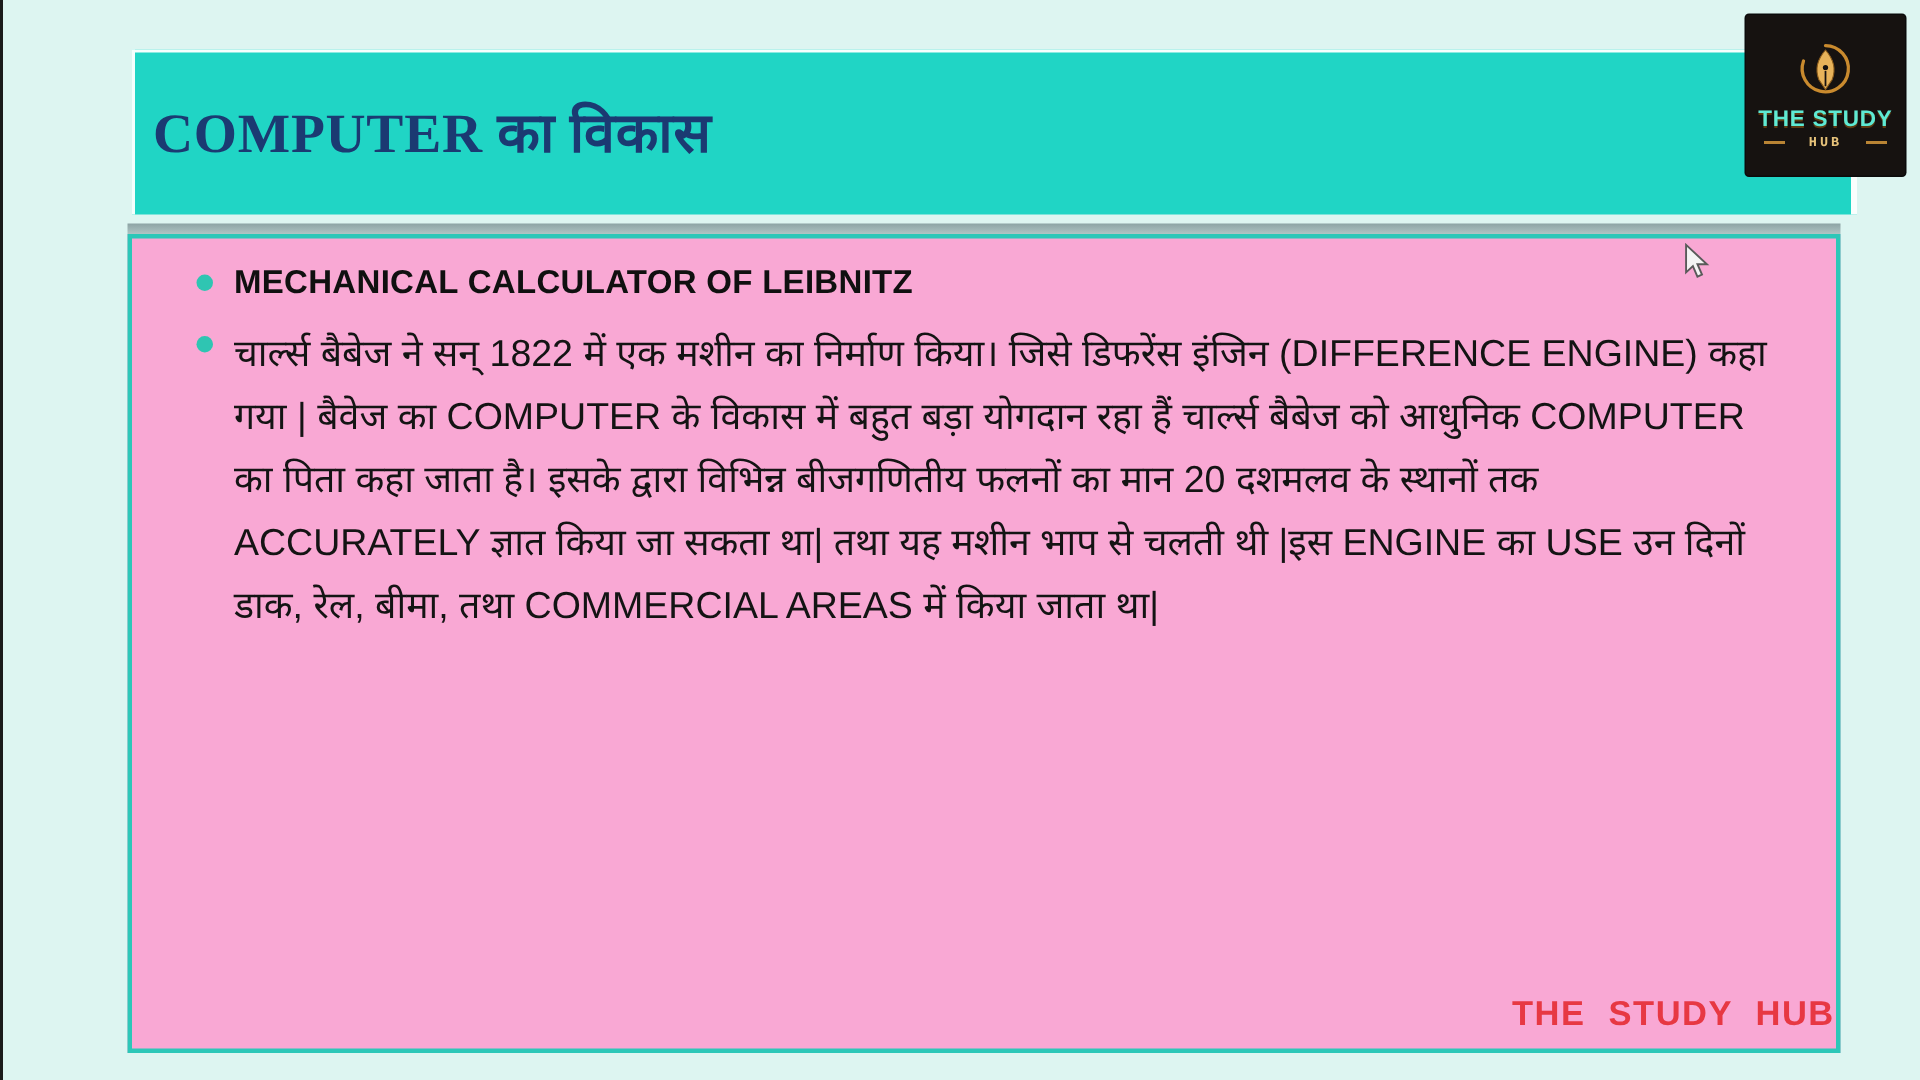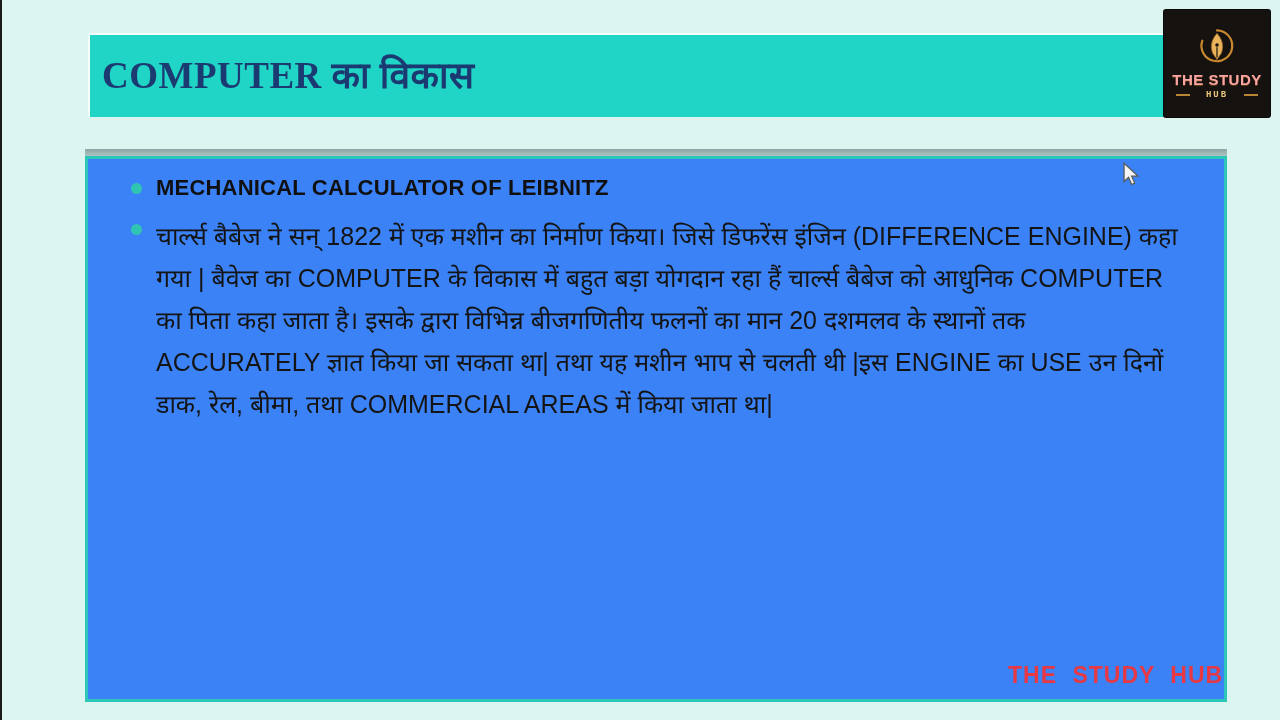--- a/index.html
+++ b/index.html
@@ -6,41 +6,41 @@
   body{
     width:1280px;height:720px;position:relative;overflow:hidden;
     background:#ddf5f1;
     font-family:"Liberation Sans","DejaVu Sans",sans-serif;
   }
   .left-edge{
     position:absolute;left:0;top:0;width:2px;height:720px;background:#1b1b1b;
   }
   
   .title-bar{
-    position:absolute;left:88px;top:33px;width:1150px;height:84px;
+    position:absolute;left:88px;top:33px;width:1150px;height:110px;
     background:#20d5c5;
     border-left:2px solid #f4fffd;border-top:2px solid #f4fffd;border-right:4px solid #fafefd;
     box-sizing:border-box;
     display:flex;align-items:center;
   }
   .title-bar h1{
     margin:0 0 6px 12px;
     font-family:"Liberation Serif","DejaVu Serif",serif;
     font-weight:bold;font-size:37px;letter-spacing:0.5px;
     color:#1b3a72;
   }
   .shadow-strip{
     position:absolute;left:85px;top:149px;width:1142px;height:7px;
     background:linear-gradient(#7e9597,#a7bcbc);
     opacity:0.85;
   }
   
   .content-box{
     position:absolute;left:85px;top:156px;width:1142px;height:546px;
-    background:#3b82f6;
+    background:#f9a8d4;
     border:3px solid #2cc7b8;box-sizing:border-box;
     padding:12px 31px 0 16px;
   }
   .bullet-row{display:flex;align-items:flex-start;}
   .dot{
     flex:0 0 auto;width:11px;height:11px;border-radius:50%;
     background:#2fc5b2;margin:9px 14px 0 27px;
   }
   .dot.green{background:#2fc9a4;}
   .bullet-text{flex:1 1 auto;color:#151515;}
@@ -55,21 +55,21 @@
   .r3{margin-top:64px;}
   .r4{margin-top:13px;}
   
   .logo{
     position:absolute;left:1164px;top:10px;width:106px;height:107px;
     background:#161210;border-radius:2px;
     box-shadow:0 0 0 1px #0b0b0b;
     display:flex;flex-direction:column;align-items:center;justify-content:center;
   }
   .logo-name{
-    color:#fca5a5;font-weight:bold;font-size:15px;letter-spacing:0.5px;
+    color:#5eead4;font-weight:bold;font-size:15px;letter-spacing:0.5px;
     text-shadow:0 1px 0 #5c3a10;white-space:nowrap;margin-top:2px;
   }
   .hub-row{
     display:flex;align-items:center;gap:16px;margin-top:2px;font-family:Liberation Mono, monospace;
   }
   .hub-row .dash{display:inline-block;width:14px;height:2px;background:#b98434;}
   .logo-sub{
     color:#e6c27a;font-weight:bold;font-size:9px;letter-spacing:2px;
   }
   

